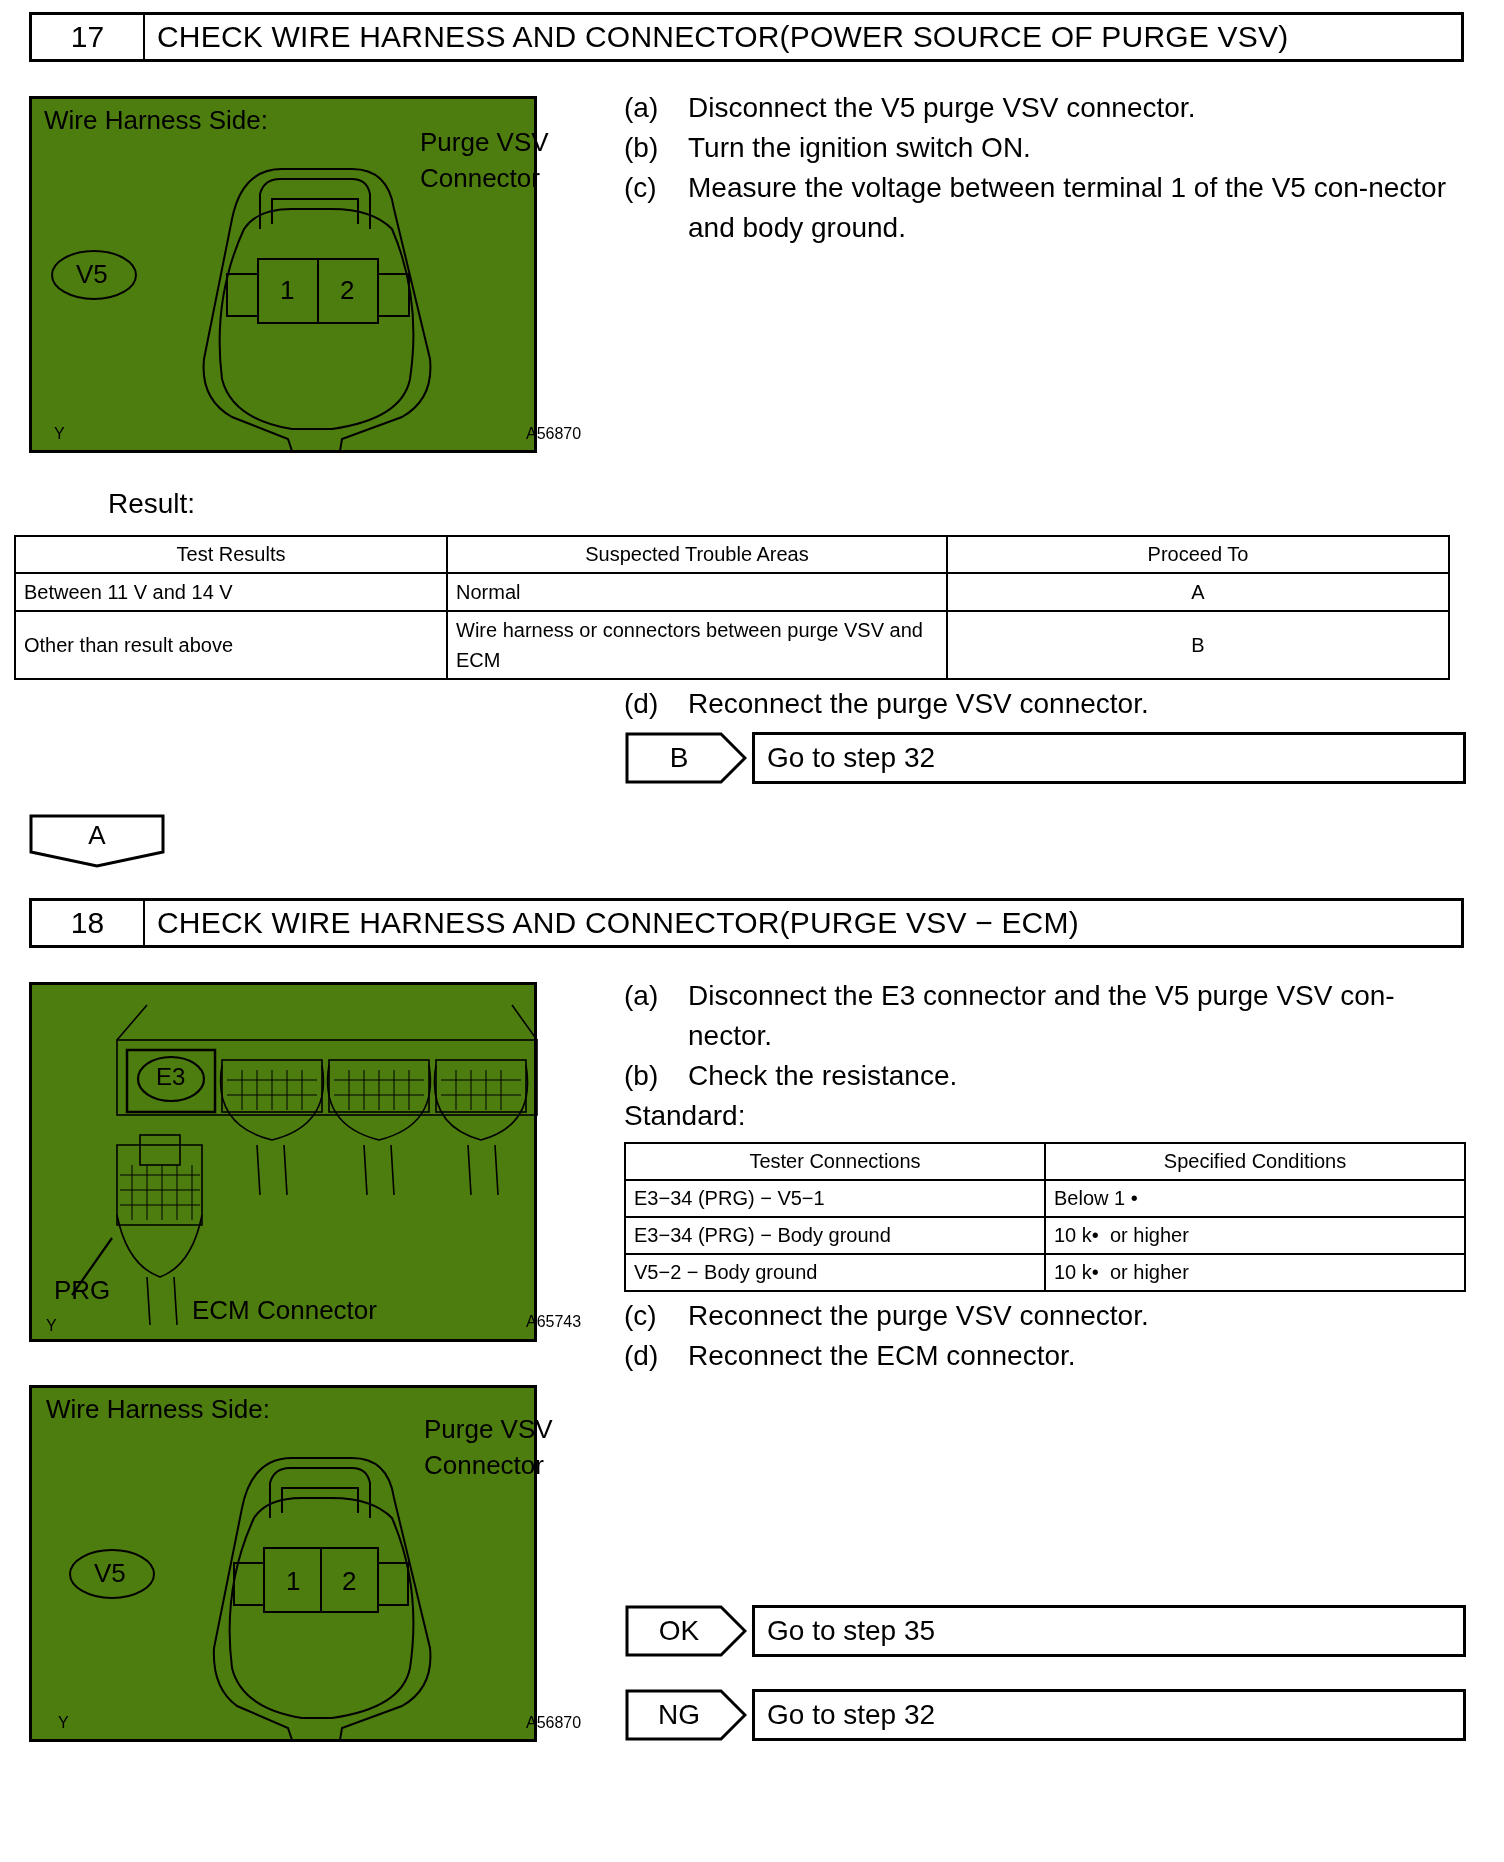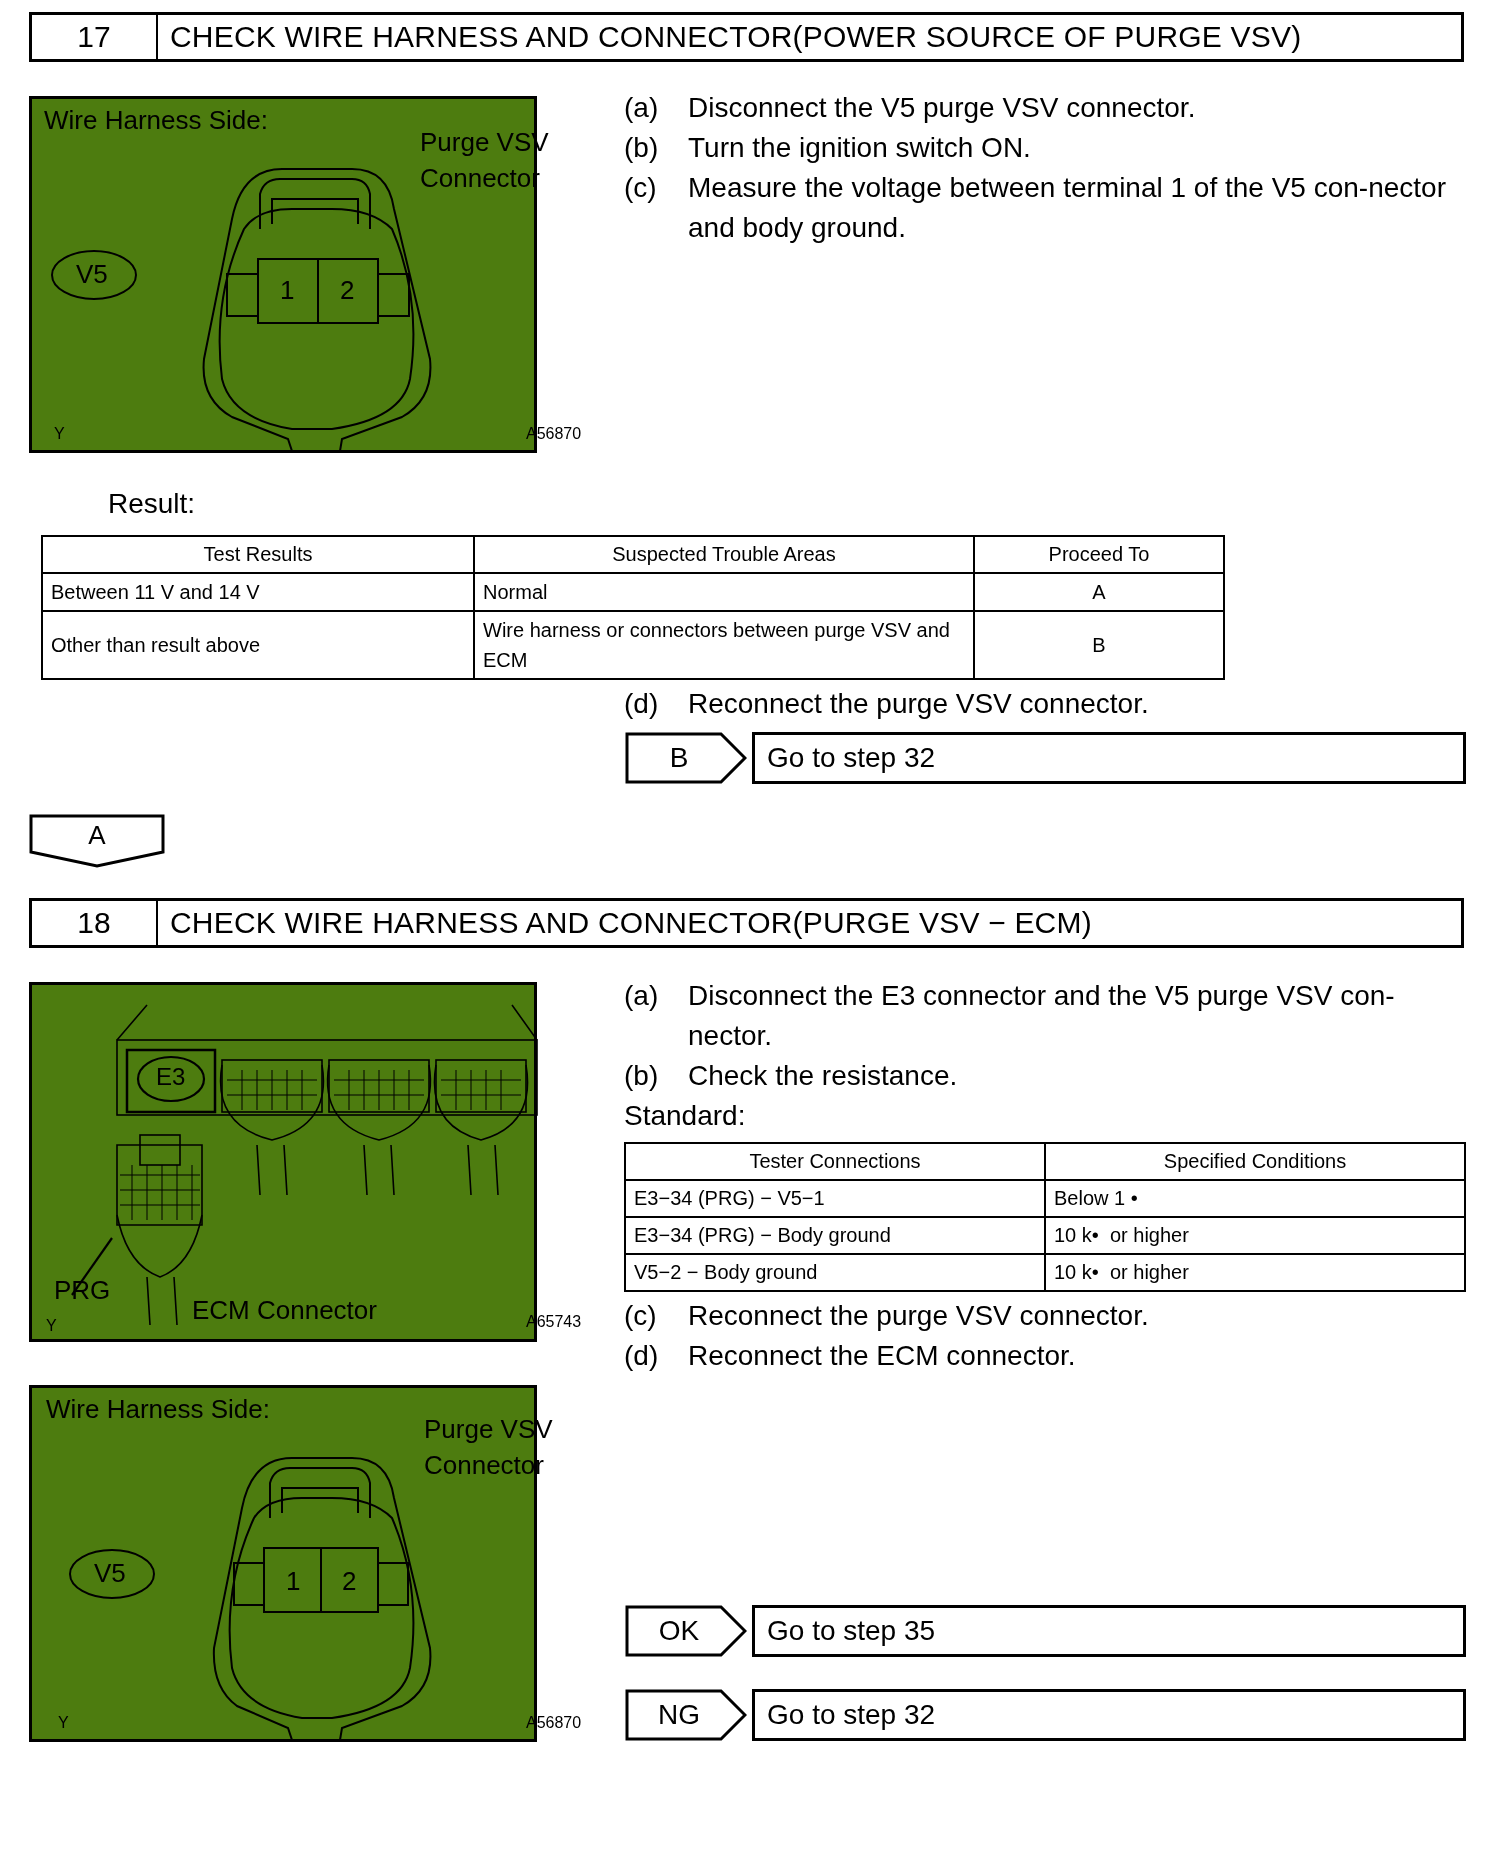--- a/index.html
+++ b/index.html
@@ -1,20 +1,20 @@
 <!DOCTYPE html>
 <html><head>
 <meta charset="utf-8">
 <style>
   html, body { margin: 0; padding: 0; background: #ffffff; }
   body { width: 1504px; height: 1862px; position: relative; overflow: hidden;
          font-family: "Liberation Sans", sans-serif; color: #000; }
   .abs { position: absolute; }
   .hdr { position: absolute; left: 29px; width: 1435px; height: 50px; border: 3px solid #000; box-sizing: border-box; display: flex; align-items: center; }
-  .hdr .num { width: 126px; height: 100%; border-right: 2px solid #000; box-sizing: border-box; display:flex; align-items:center; justify-content:center; font-size: 30px; }
+  .hdr .num { width: 113px; height: 100%; border-right: 2px solid #000; box-sizing: border-box; display:flex; align-items:center; justify-content:center; font-size: 30px; }
   .hdr .title { padding-left: 12px; font-size: 30px; letter-spacing: 0.2px; white-space: nowrap; }
   .fig { position: absolute; left: 29px; width: 508px; border: 3px solid #000; box-sizing: border-box; background:#4d7c0f; }
   .fig svg { position:absolute; left:0; top:0; }
   .step { position: absolute; font-size: 28px; line-height: 40px; }
   .step .lbl { position: absolute; left: 0; }
   .step .txt { position: absolute; left: 64px; width: 764px; }
   table.grid { position: absolute; border-collapse: collapse; font-size: 20px; }
   table.grid td, table.grid th { border: 2px solid #000; padding: 0 8px; font-weight: normal; }
   table.grid th { text-align: center; }
   .arrowbox { position: absolute; width: 122px; height: 52px; }
@@ -63,21 +63,21 @@
 <div class="step" style="left:624px; top:128px;">
   <span class="lbl">(b)</span>
   <span class="txt">Turn the ignition switch ON.</span>
 </div>
 <div class="step" style="left:624px; top:168px;">
   <span class="lbl">(c)</span>
   <span class="txt" style="width:760px;">Measure the voltage between terminal 1 of the V5 con-nector and body ground.</span>
 </div>
 
 <div class="abs" style="left:108px; top:488px; font-size:28px;">Result:</div>
-<table class="grid" style="left:41px; top:535px; width:1184px;">
+<table class="grid" style="left:14px; top:535px; width:1436px;">
   <tbody>
       <tr style="height:37px;">
     <th style="width:414px;">Test Results</th>
     <th style="width:482px;">Suspected Trouble Areas</th>
     <th>Proceed To</th>
   </tr>
   <tr style="height:38px;">
     <td>Between 11 V and 14 V</td>
     <td>Normal</td>
     <td style="text-align:center;">A</td>

